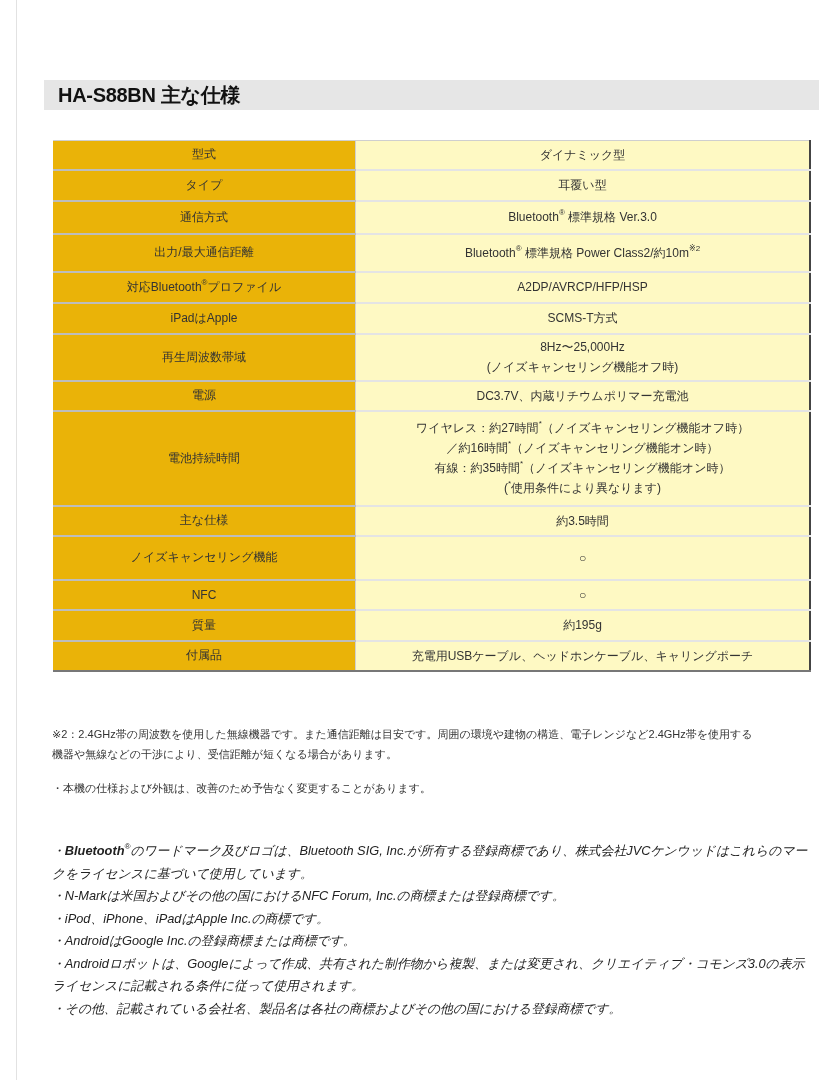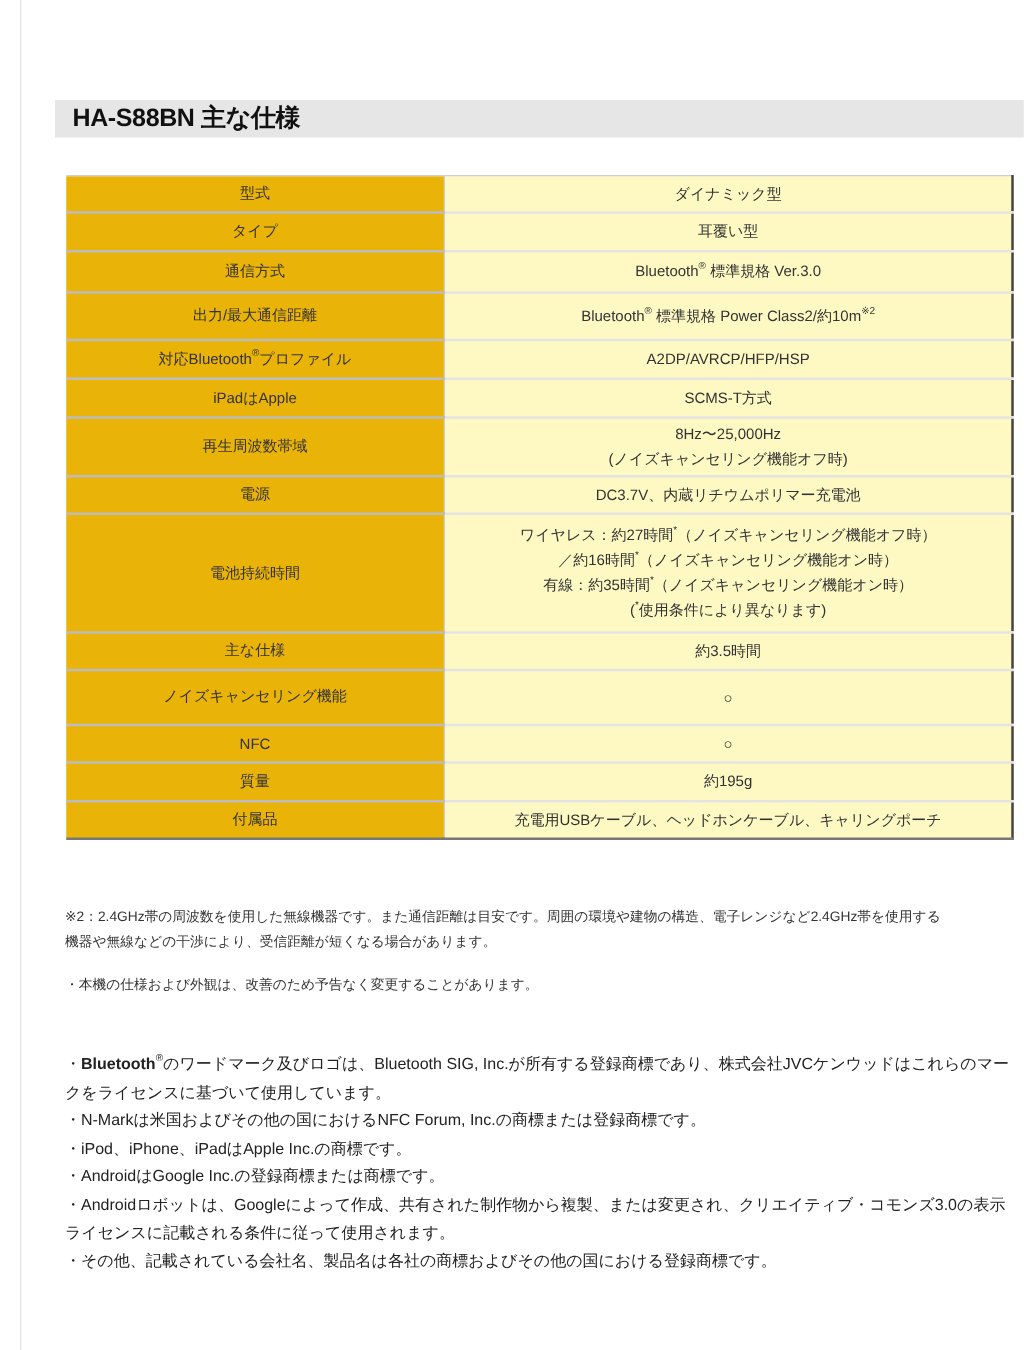--- a/index.html
+++ b/index.html
@@ -18,21 +18,21 @@
   table.spec td.lbl { width:294px; background:#eab308; border-bottom:2px solid #bdbdbd;
                       border-right:1px solid #cfcfcf; color:#333; }
   table.spec td.val { background:#fef9c3; border-bottom:2px solid #e4e4e4; color:#333; line-height:20px; }
   table.spec tr.last td.lbl, table.spec tr.last td.val { border-bottom:none; }
   sup { font-size:8px; vertical-align:6px; line-height:0; }
   .notes { position:absolute; left:52px; top:724px; width:755px; font-size:11px;
            line-height:20px; color:#333; }
   .notes p { margin:0; }
   .notes .gap { height:14px; }
   .trademarks { position:absolute; left:52px; top:840px; width:760px; font-size:12.8px;
-                line-height:22.5px; color:#222; }
+                line-height:22.5px; color:#222;font-style:italic; }
   .trademarks p { margin:0; }
   .trademarks b { font-weight:bold; }
 </style>
 </head>
 <body>
 
 <div class="left-rule"></div>
 
 <div class="title-bar">
   <h1>HA-S88BN 主な仕様</h1>

